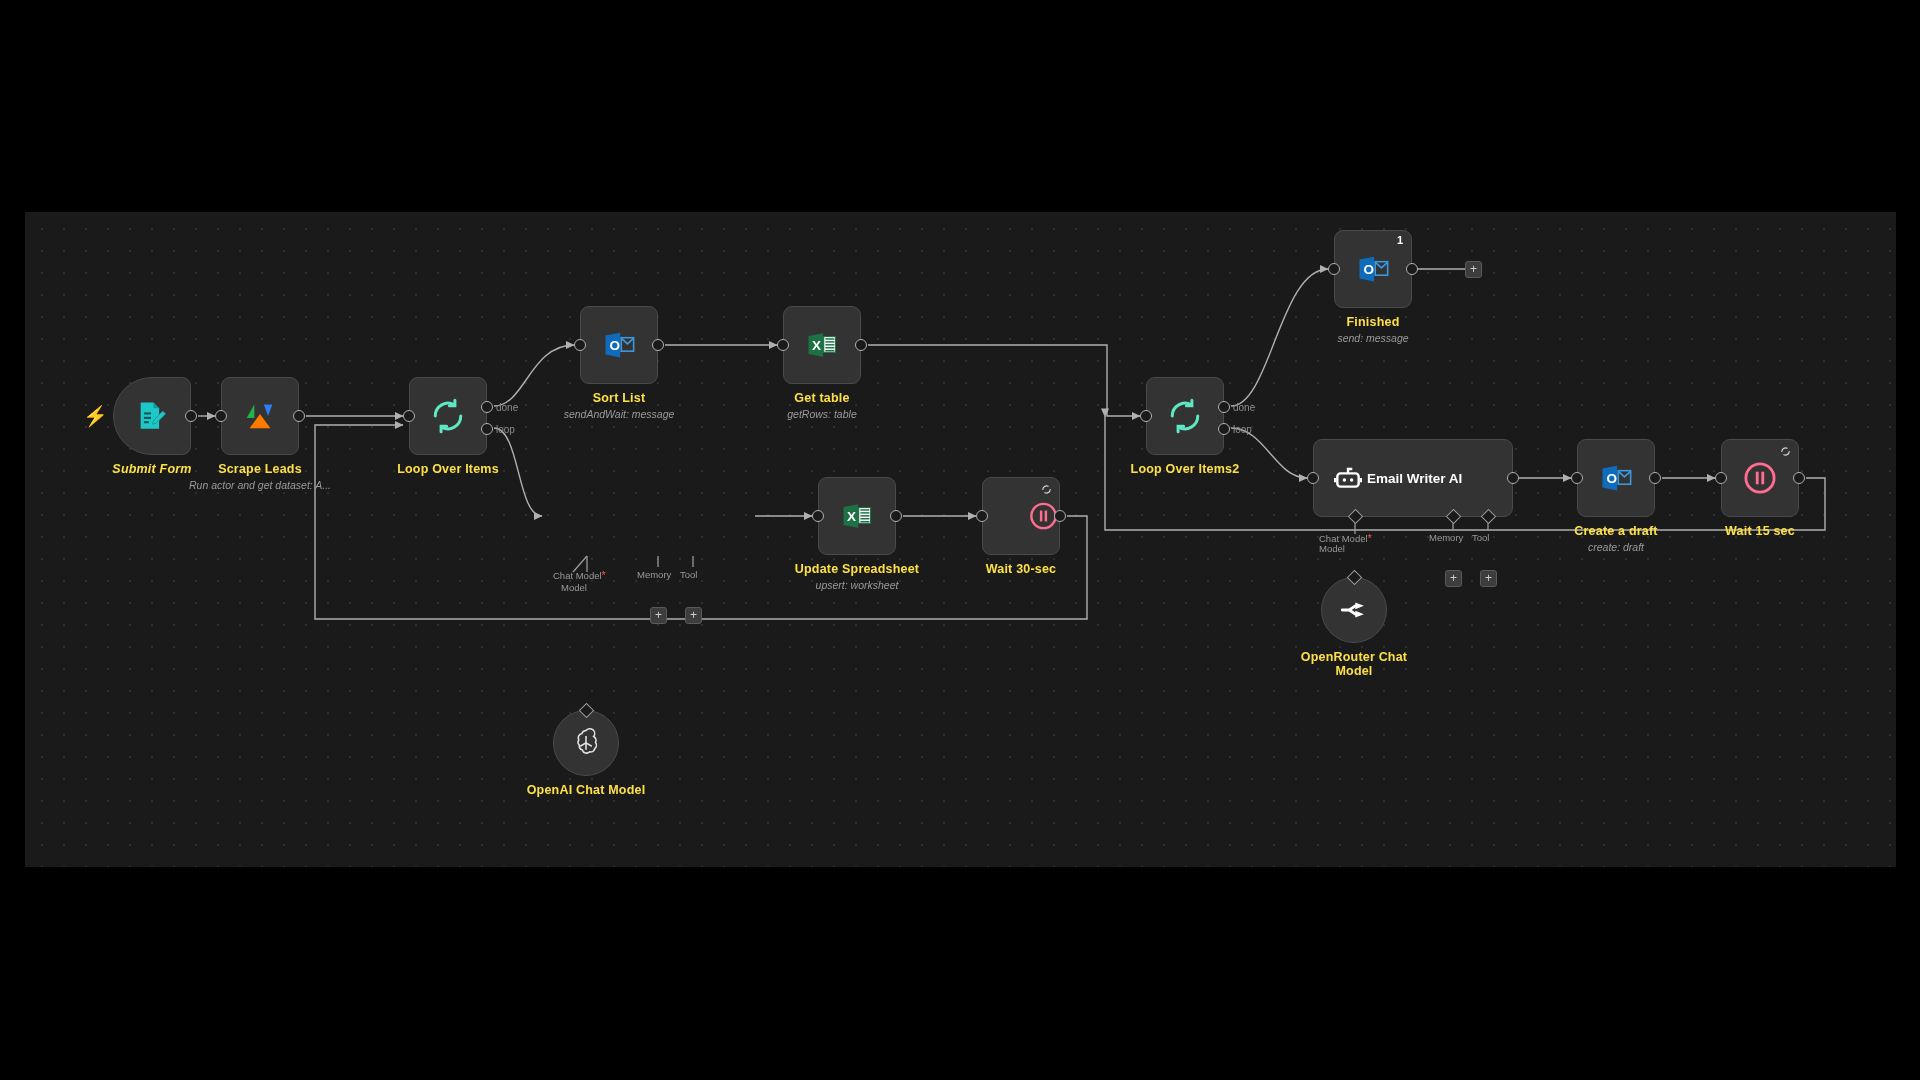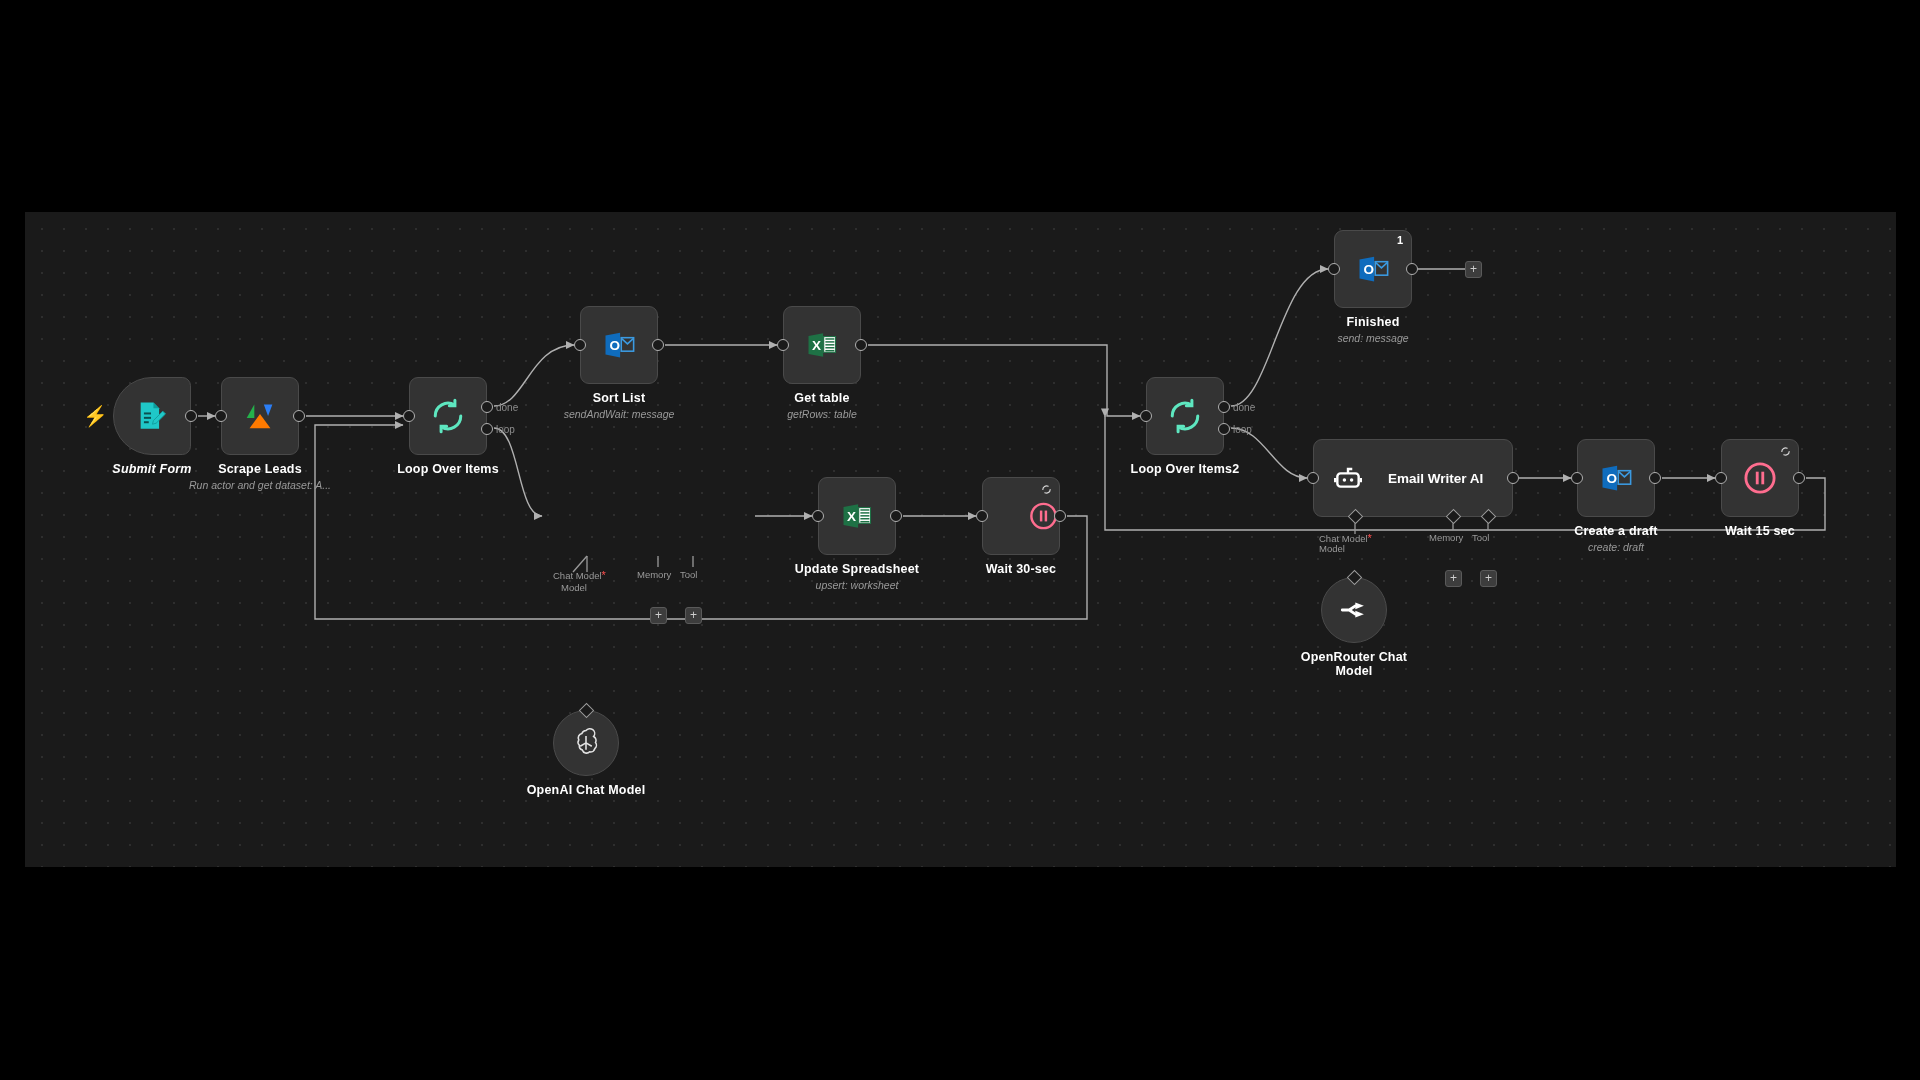--- a/index.html
+++ b/index.html
@@ -32,35 +32,35 @@
     display:flex; align-items:center; justify-content:center;
   }
   .node.trigger {
     border-radius:40px 9px 9px 40px;
     width:78px;
   }
   .node.wide {
     width:200px; height:78px;
     justify-content:flex-start;
     padding-left:18px;
-    gap:24px;
+    gap:3px;
     text-align:right;
   }
   .node.circle {
     width:66px; height:66px;
     border-radius:50%;
     background:#333333;
     border:1px solid #4a4a4a;
   }
   .node-title {
     position:absolute;
     top:84px; left:50%;
     transform:translateX(-50%);
     white-space:nowrap;
-    color:#ffffff;
+    color:#fde047;
     font-size:12.5px;
     font-weight:bold;
     letter-spacing:.2px;
   }
   .node-sub {
     position:absolute;
     top:101px; left:50%;
     transform:translateX(-50%);
     white-space:nowrap;
     color:#9a9a9a;

